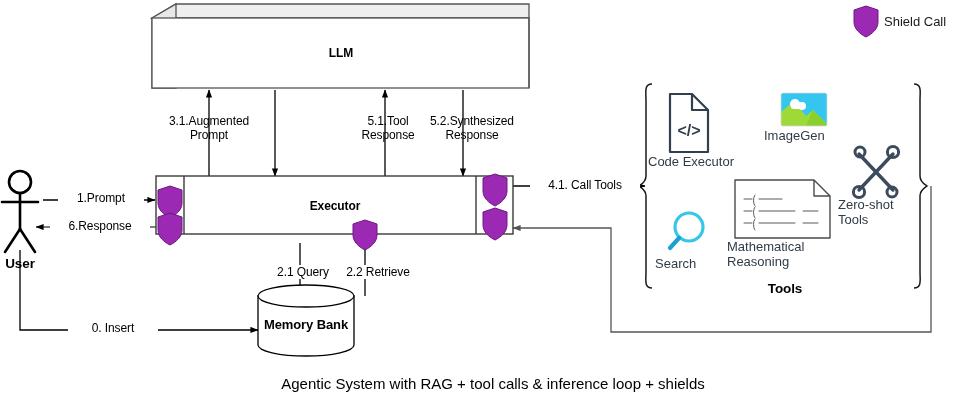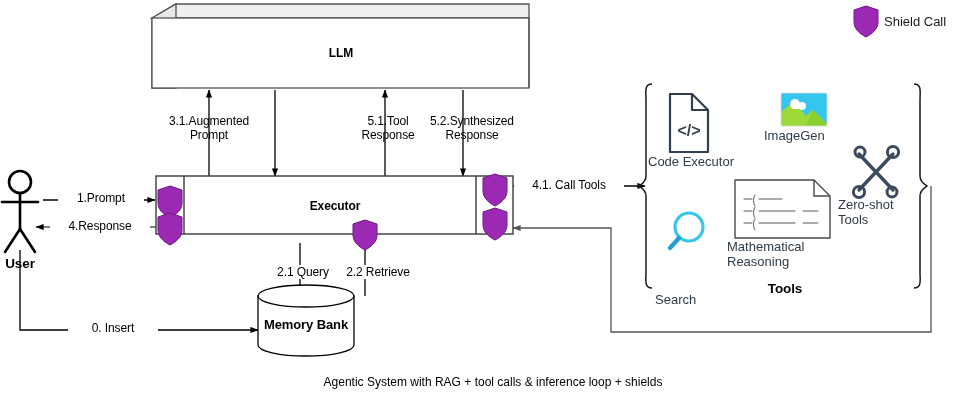--- a/index.html
+++ b/index.html
@@ -31,21 +31,21 @@
     font-size:13px;
     color:#2f3b47;
     text-align:left;
     line-height:15px;
     white-space:pre-line;
   }
   .caption{
     position:absolute;
     left:16px;right:0;
     text-align:center;
-    font-size:12px;
+    font-size:15px;
     color:#000;
   }
   .legend-text{
     position:absolute;
     font-size:13px;
     color:#1a1a1a;
   }
 </style>
 </head>
 <body>
@@ -195,31 +195,31 @@
   <div class="lbl bold" style="left:-10px;top:257px;width:60px;font-size:13.5px;">User</div>
 
   <div class="lbl" style="left:149px;top:114px;width:120px;">3.1.Augmented
 Prompt</div>
   <div class="lbl" style="left:340px;top:114px;width:96px;">5.1.Tool
 Response</div>
   <div class="lbl" style="left:413px;top:114px;width:118px;">5.2.Synthesized
 Response</div>
 
   <div class="lbl" style="left:58px;top:191px;width:86px;background:#fff;">1.Prompt</div>
-  <div class="lbl" style="left:50px;top:219px;width:100px;background:#fff;">4.Response</div>
+  <div class="lbl" style="left:50px;top:219px;width:100px;background:#fff;">6.Response</div>
   <div class="lbl" style="left:68px;top:321px;width:90px;background:#fff;">0. Insert</div>
 
   <div class="lbl" style="left:263px;top:265px;width:80px;background:#fff;">2.1 Query</div>
   <div class="lbl" style="left:331px;top:265px;width:94px;background:#fff;">2.2 Retrieve</div>
 
-  <div class="lbl" style="left:514px;top:178px;width:110px;background:#fff;">4.1. Call Tools</div>
+  <div class="lbl" style="left:530px;top:178px;width:110px;background:#fff;">4.1. Call Tools</div>
 
   <div class="tool-cap" style="left:648px;top:154px;width:100px;">Code Executor</div>
   <div class="tool-cap" style="left:764px;top:128px;width:80px;">ImageGen</div>
-  <div class="tool-cap" style="left:655px;top:256px;width:70px;margin-top:36px;">Search</div>
+  <div class="tool-cap" style="left:655px;top:256px;width:70px;">Search</div>
   <div class="tool-cap" style="left:727px;top:239px;width:110px;">Mathematical
 Reasoning</div>
   <div class="tool-cap" style="left:838px;top:197px;width:76px;">Zero-shot
 Tools</div>
 
   <div class="lbl bold" style="left:745px;top:282px;width:80px;font-size:13.5px;">Tools</div>
 
   <div class="legend-text" style="left:884px;top:14px;">Shield Call</div>
 
   <div class="caption" style="top:375px;">Agentic System with RAG + tool calls &amp; inference loop + shields</div>

